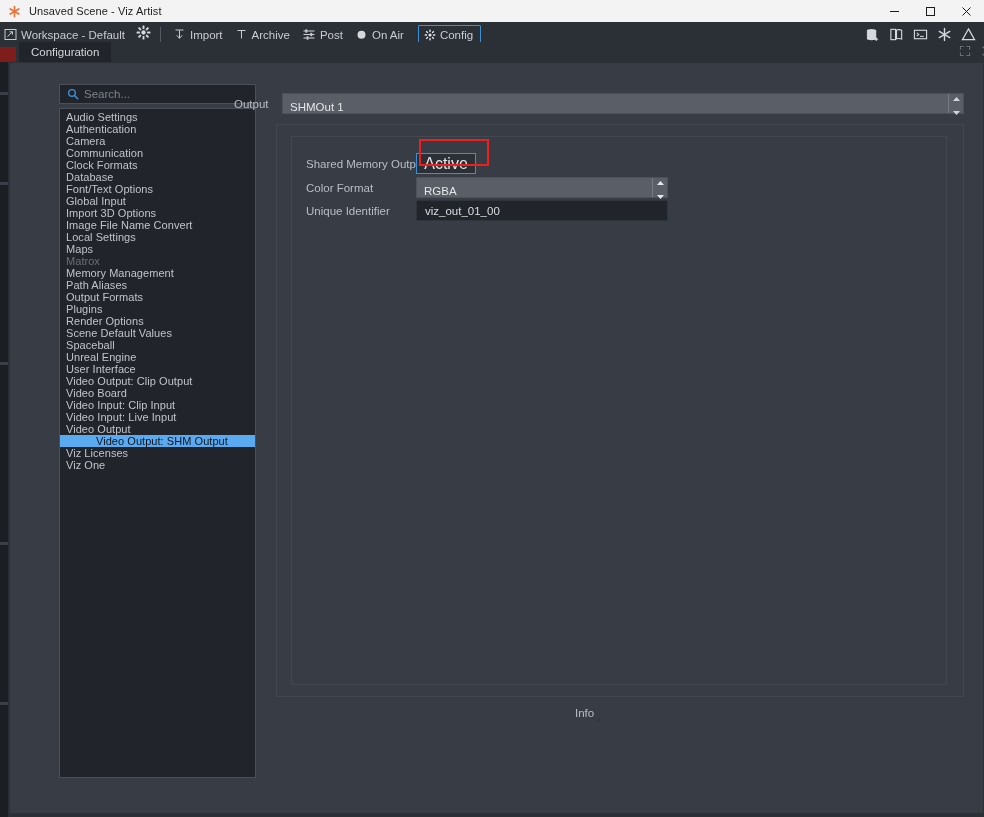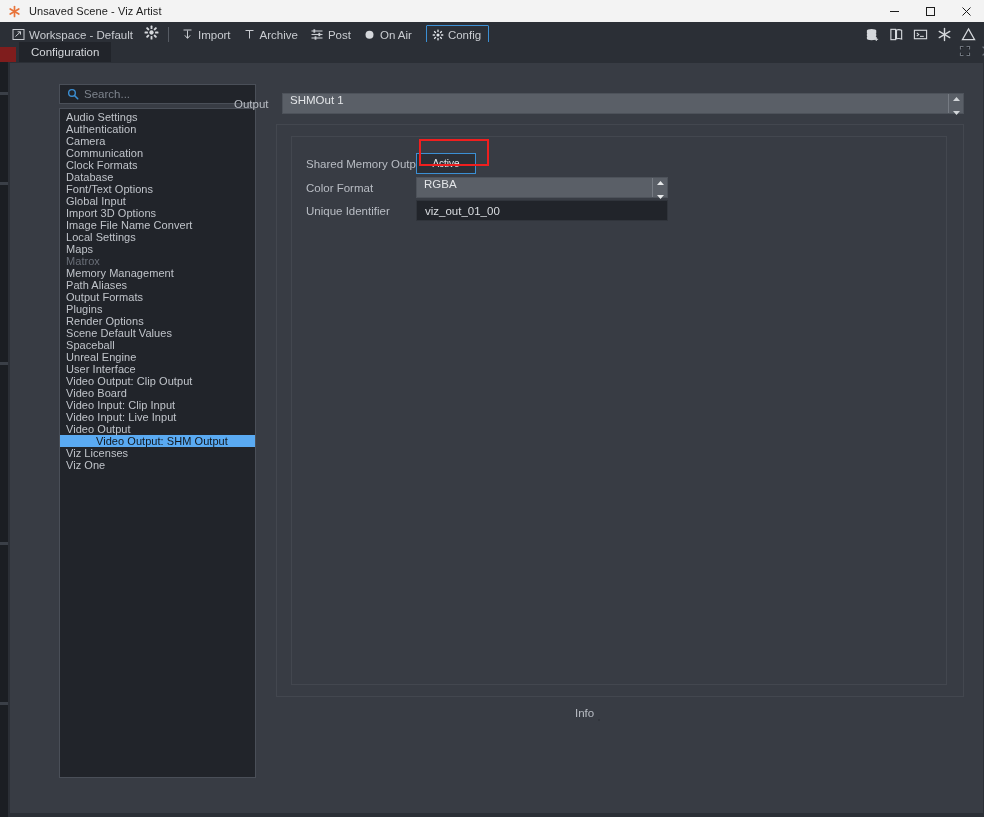--- a/index.html
+++ b/index.html
@@ -77,21 +77,21 @@
     color: #c9ccd1;
     font-size: 11.5px;
     white-space: nowrap;
   }
   .tb-item .glyph {
     display: inline-flex;
     align-items: center;
     justify-content: center;
     margin-right: 4px;
   }
-  .tb-item.workspace { padding-left: 12px; }
+  .tb-item.workspace { padding-left: 4px; }
   .tb-gear { padding: 0 5px; display: flex; align-items: center; }
   .tb-sep {
     width: 1px; height: 15px;
     background: #565b63;
     margin: 0 6px 0 4px;
   }
   .tb-config {
     border: 1px solid #3b8fd4;
     border-radius: 1px;
     padding: 1px 7px 1px 5px;
@@ -239,21 +239,21 @@
     width: 48px;
     font-size: 11.5px;
     color: #b9bdc4;
     white-space: nowrap;
   }
   .combo {
     position: relative;
     height: 21px;
     background: #5a5f67;
     display: flex;
-    align-items: flex-start;
+    align-items: flex-end;
     padding-left: 7px;
     color: #e3e5e8;
     font-size: 11.5px;
     border: 1px solid #4d525a;
   }
   .combo .val { white-space: nowrap; }
   .combo .spin {
     position: absolute;
     right: 0; top: 0;
     width: 15px; height: 19px;
@@ -290,21 +290,21 @@
     width: 110px;
     font-size: 11.5px;
     color: #b9bdc4;
     white-space: nowrap;
   }
   .toggle-btn {
     width: 60px; height: 21px;
     background: #2b2f36;
     border: 1px solid #3b8fd4;
     color: #e3e5e8;
-    font-size: 10px;
+    font-size: 16px;
     display: flex;
     align-items: center;
     justify-content: center;
     white-space: nowrap;
   }
   .highlight-box {
     position: absolute;
     border: 2px solid #ef1f1f;
     pointer-events: none;
   }

